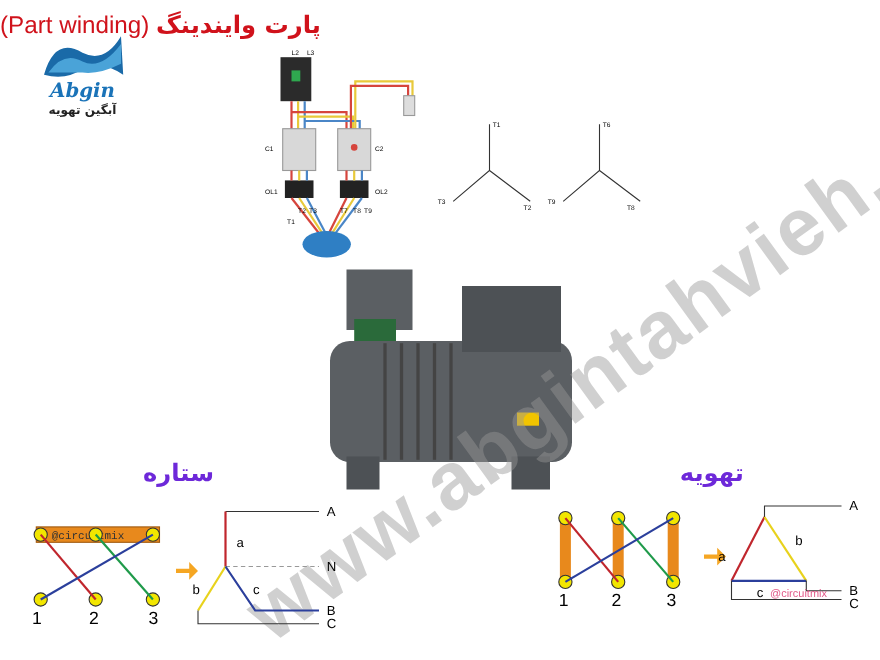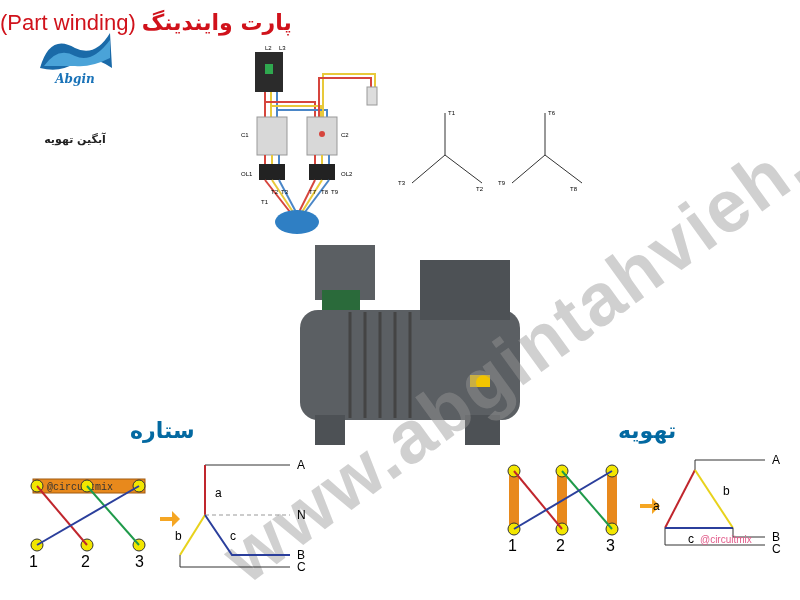--- a/index.html
+++ b/index.html
@@ -2,24 +2,24 @@
 <html><head>
 <meta charset="utf-8">
 <style>
   html, body { margin:0; padding:0; background:#ffffff; }
   body { width:800px; height:600px; position:relative; overflow:hidden; font-family:"DejaVu Sans", sans-serif; }
   .abs { position:absolute; }
   .title { left:0; width:800px; top:10px; color:#d0121b; font-size:22px; font-family:"Liberation Sans", sans-serif; }
   .title .fa { font-weight:bold; font-family:"DejaVu Sans", sans-serif; }
   .logo { left:30px; top:28px; width:90px; height:90px; }
   .logo-text { position:absolute; left:0; width:90px; text-align:center; }
-  .logo-brand { top:44px; font-style:italic; font-weight:bold; font-size:12px; color:#1a73b8; font-family:"DejaVu Serif", serif; }
-  .logo-sub { top:66px; font-size:11px; font-weight:bold; color:#222;margin-top:39px; }
+  .logo-brand { top:44px; font-style:italic; font-weight:bold; font-size:18px; color:#1a73b8; font-family:"DejaVu Serif", serif; }
+  .logo-sub { top:66px; font-size:11px; font-weight:bold; color:#222; }
   .watermark { left:150px; top:270px; font-size:74px; font-weight:bold; color:rgba(150,150,150,0.45); transform:rotate(-36deg); transform-origin:center; white-space:nowrap; font-family:"Liberation Sans", sans-serif; letter-spacing:2px; }
-  .label-fa { font-weight:bold; color:#0369a1; font-size:22px; font-family:"DejaVu Sans", sans-serif; }
+  .label-fa { font-weight:bold; color:#6d28d9; font-size:22px; font-family:"DejaVu Sans", sans-serif; }
   .small { font-size:6px; color:#333; font-family:"Liberation Sans", sans-serif; }
   .term { font-size:12px; color:#222; font-family:"Liberation Sans", sans-serif; }
   .num { font-size:16px; color:#222; font-family:"Liberation Sans", sans-serif; }
 </style>
 </head>
 <body>
 
 <div class="abs title">
   <span>(Part winding)</span>
   <span class="fa">پارت وایندینگ</span>

